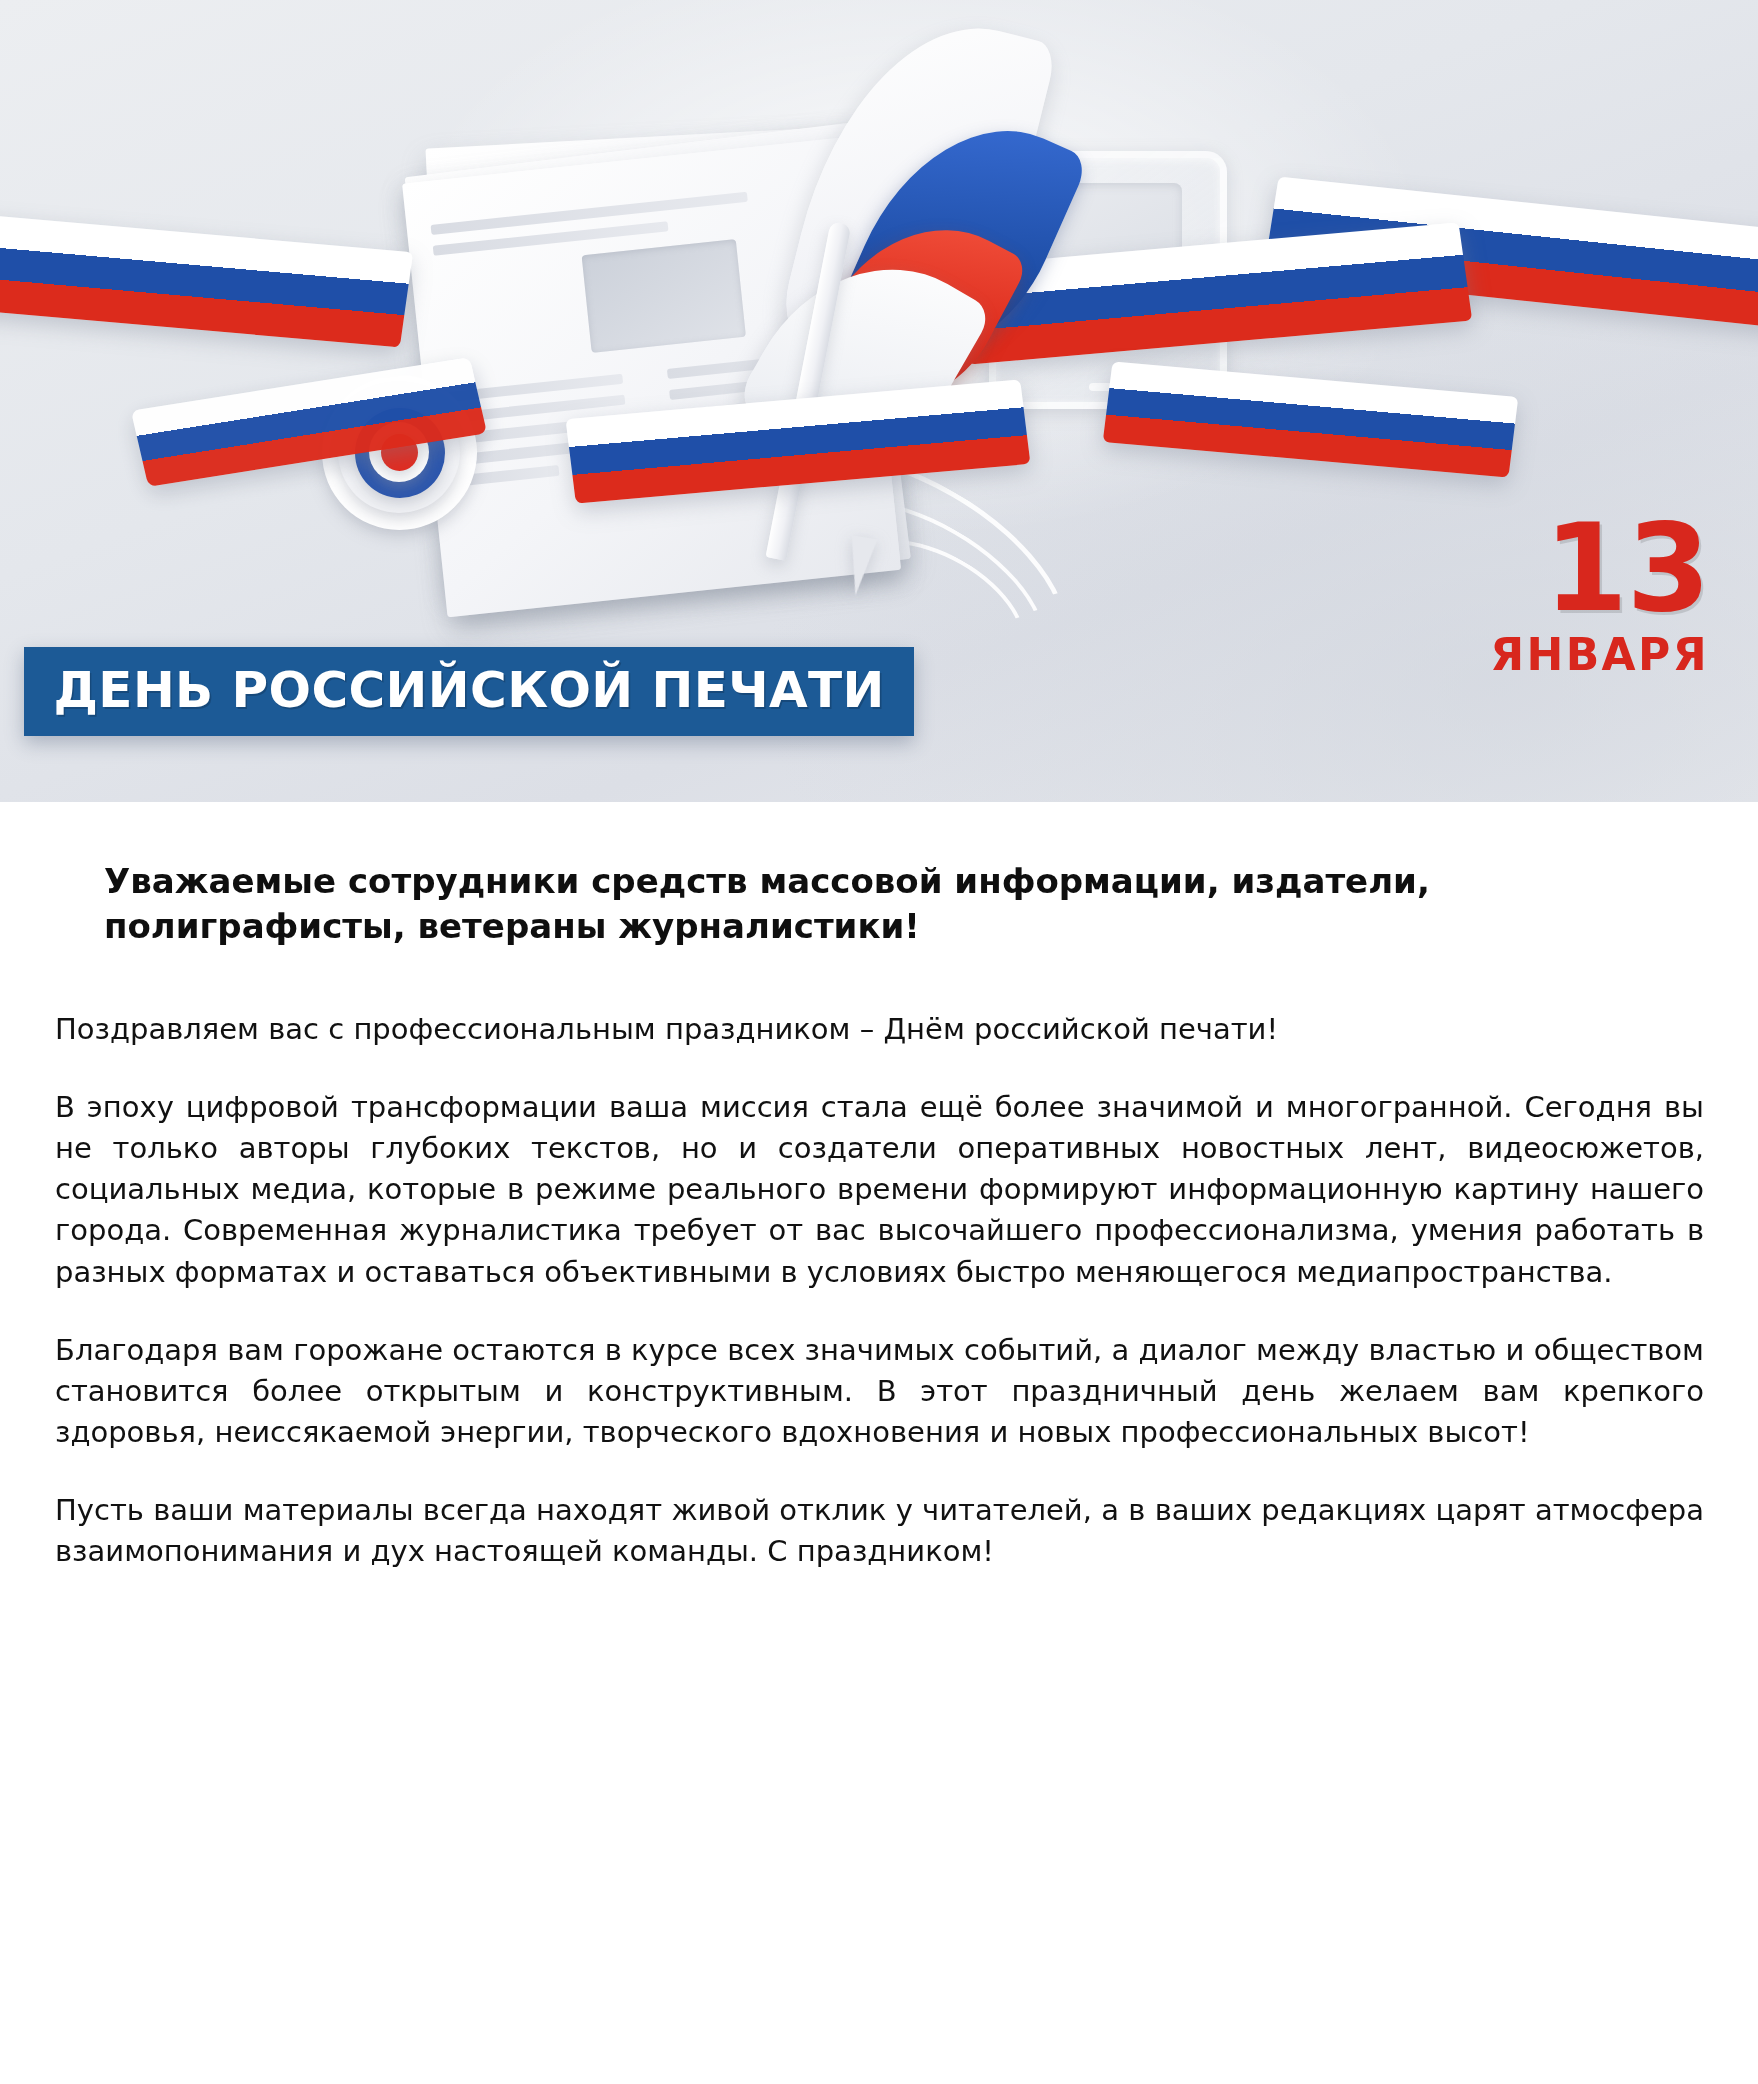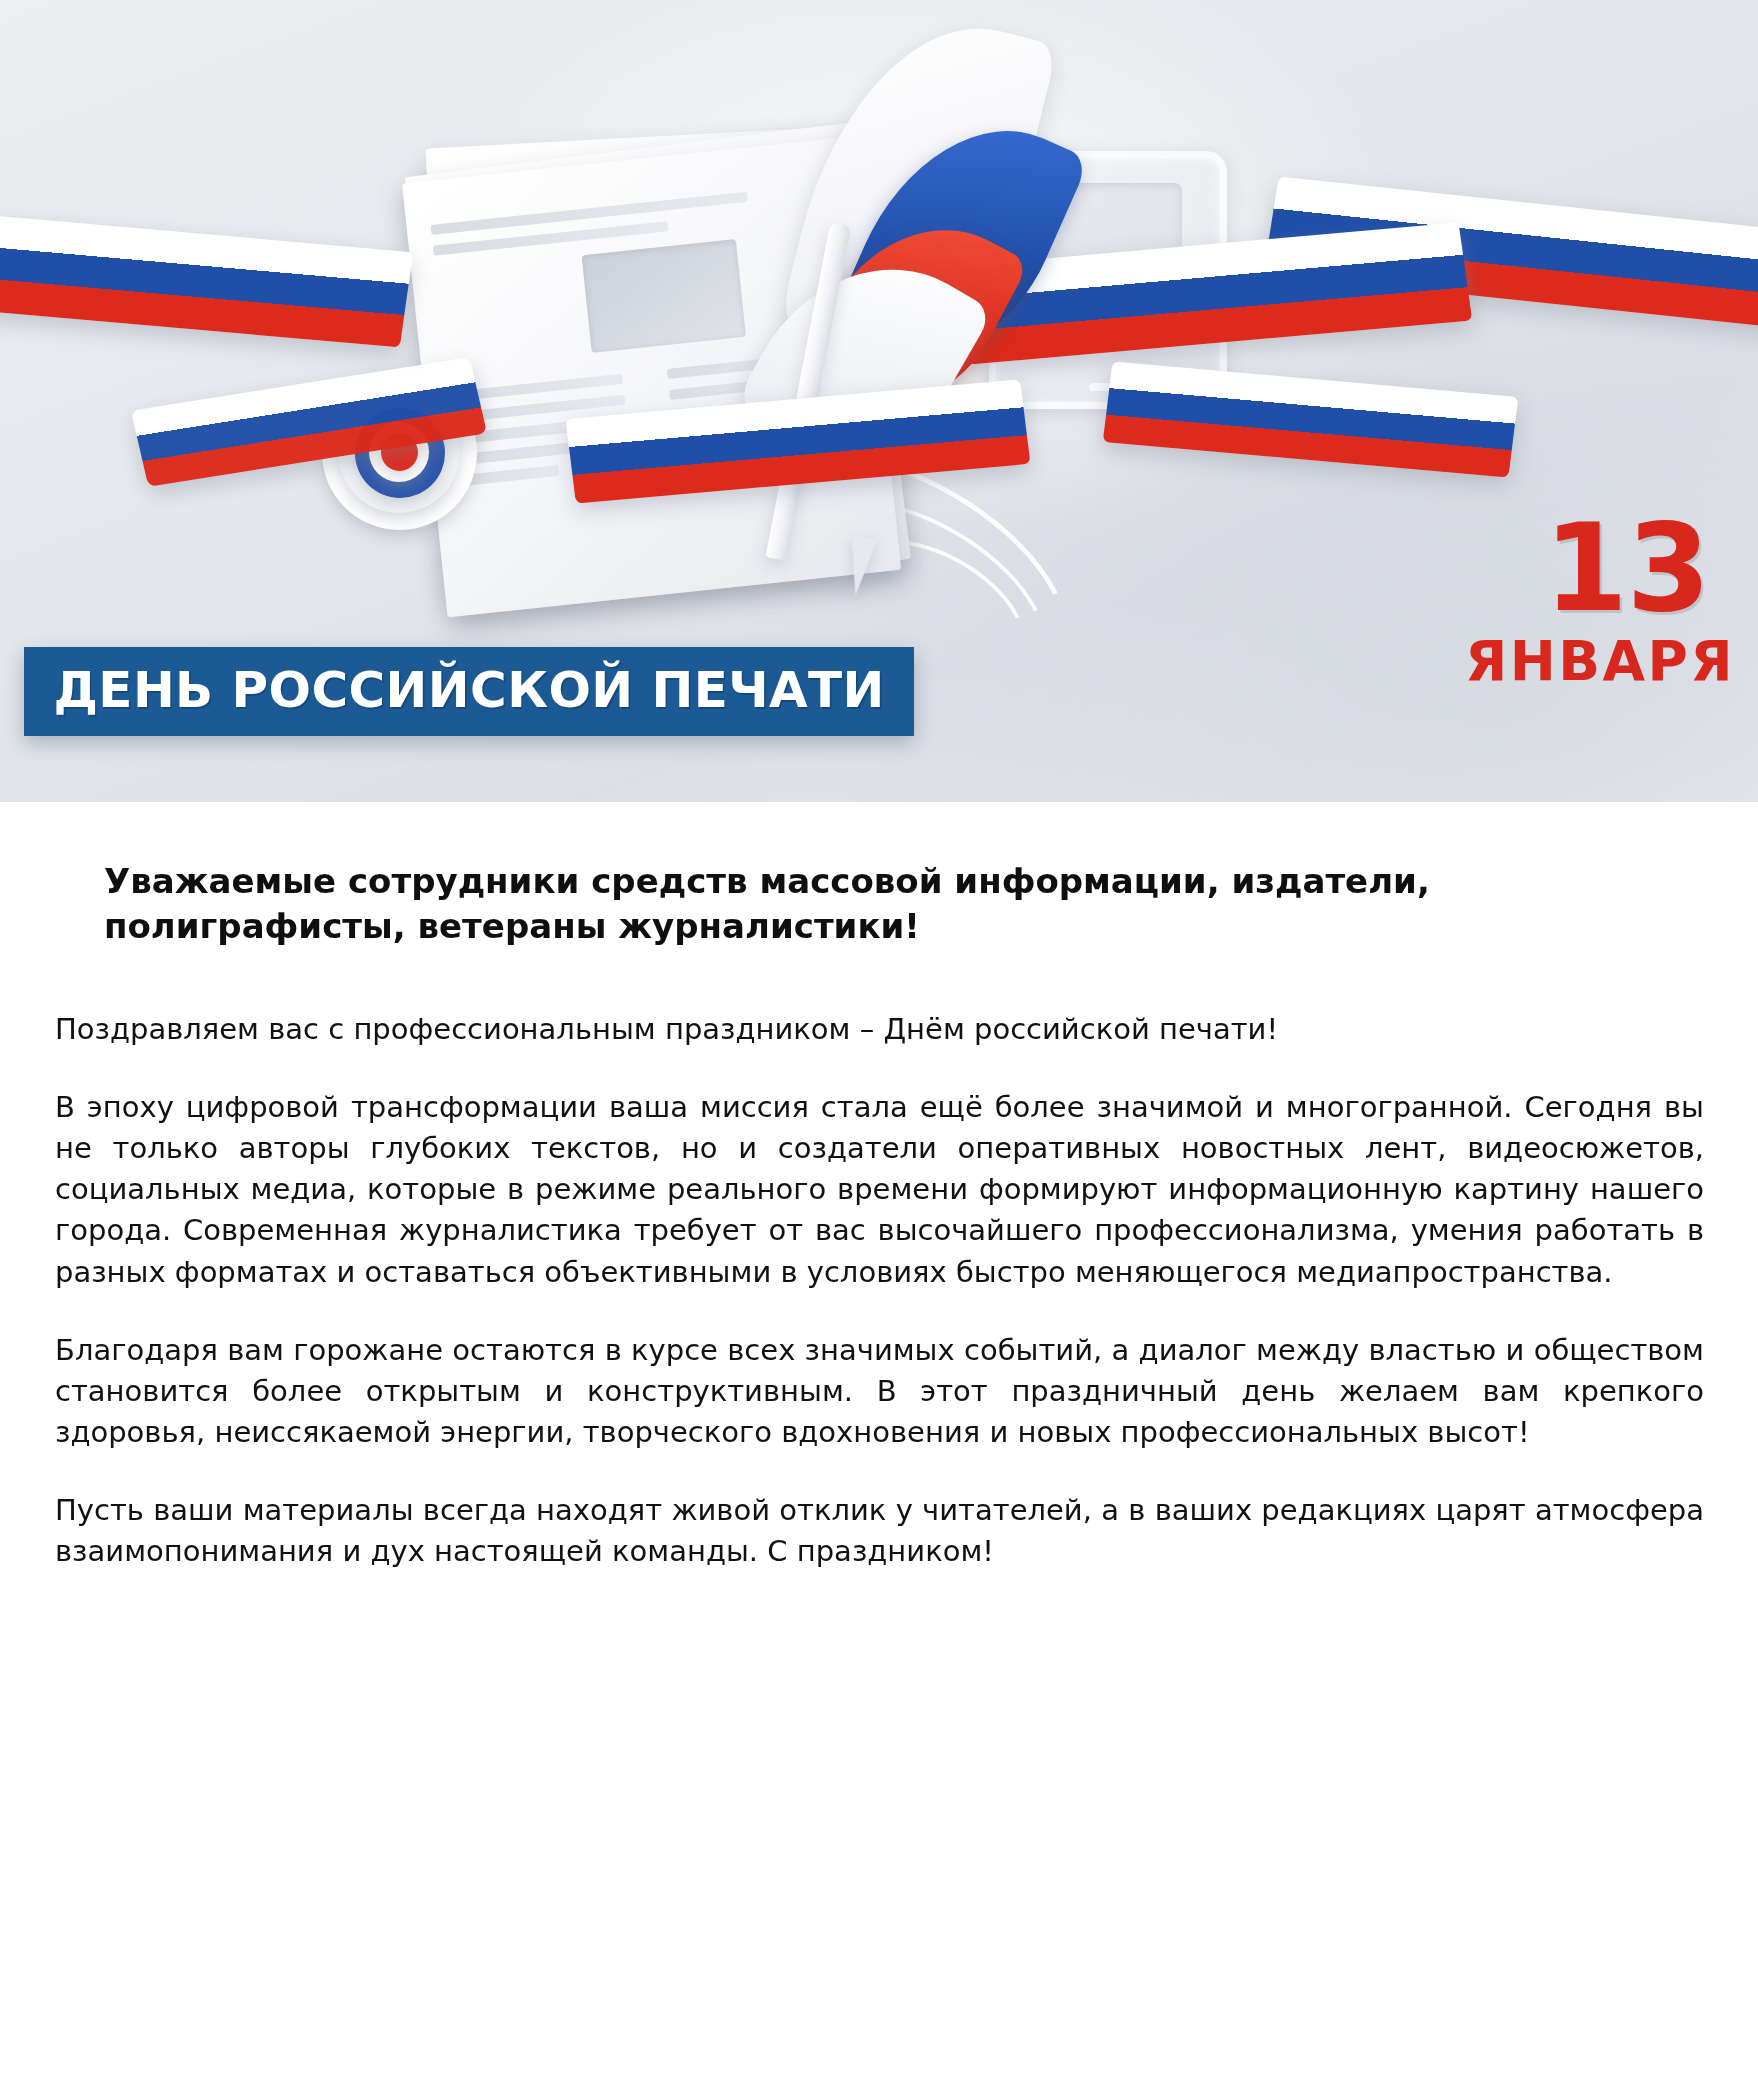--- a/index.html
+++ b/index.html
@@ -286,21 +286,21 @@
     font-weight: 700;
     font-size: 121px;
     line-height: 0.92;
     letter-spacing: -1.6px;
     text-shadow: 2.4px 3.3px 0 rgba(0,0,0,0.12);
   }
   .date-month {
     color: #d8271d;
     font-family: "DejaVu Sans", "Liberation Sans", sans-serif;
     font-weight: 700;
-    font-size: 55px;
+    font-size: 44px;
     letter-spacing: 2.4px;
     margin-top: 4.9px;
   }
 
   
   .content {
     box-sizing: border-box;
     width: 1759px;
     padding: 57px 55px 33px 55px;
     background: #ffffff;

